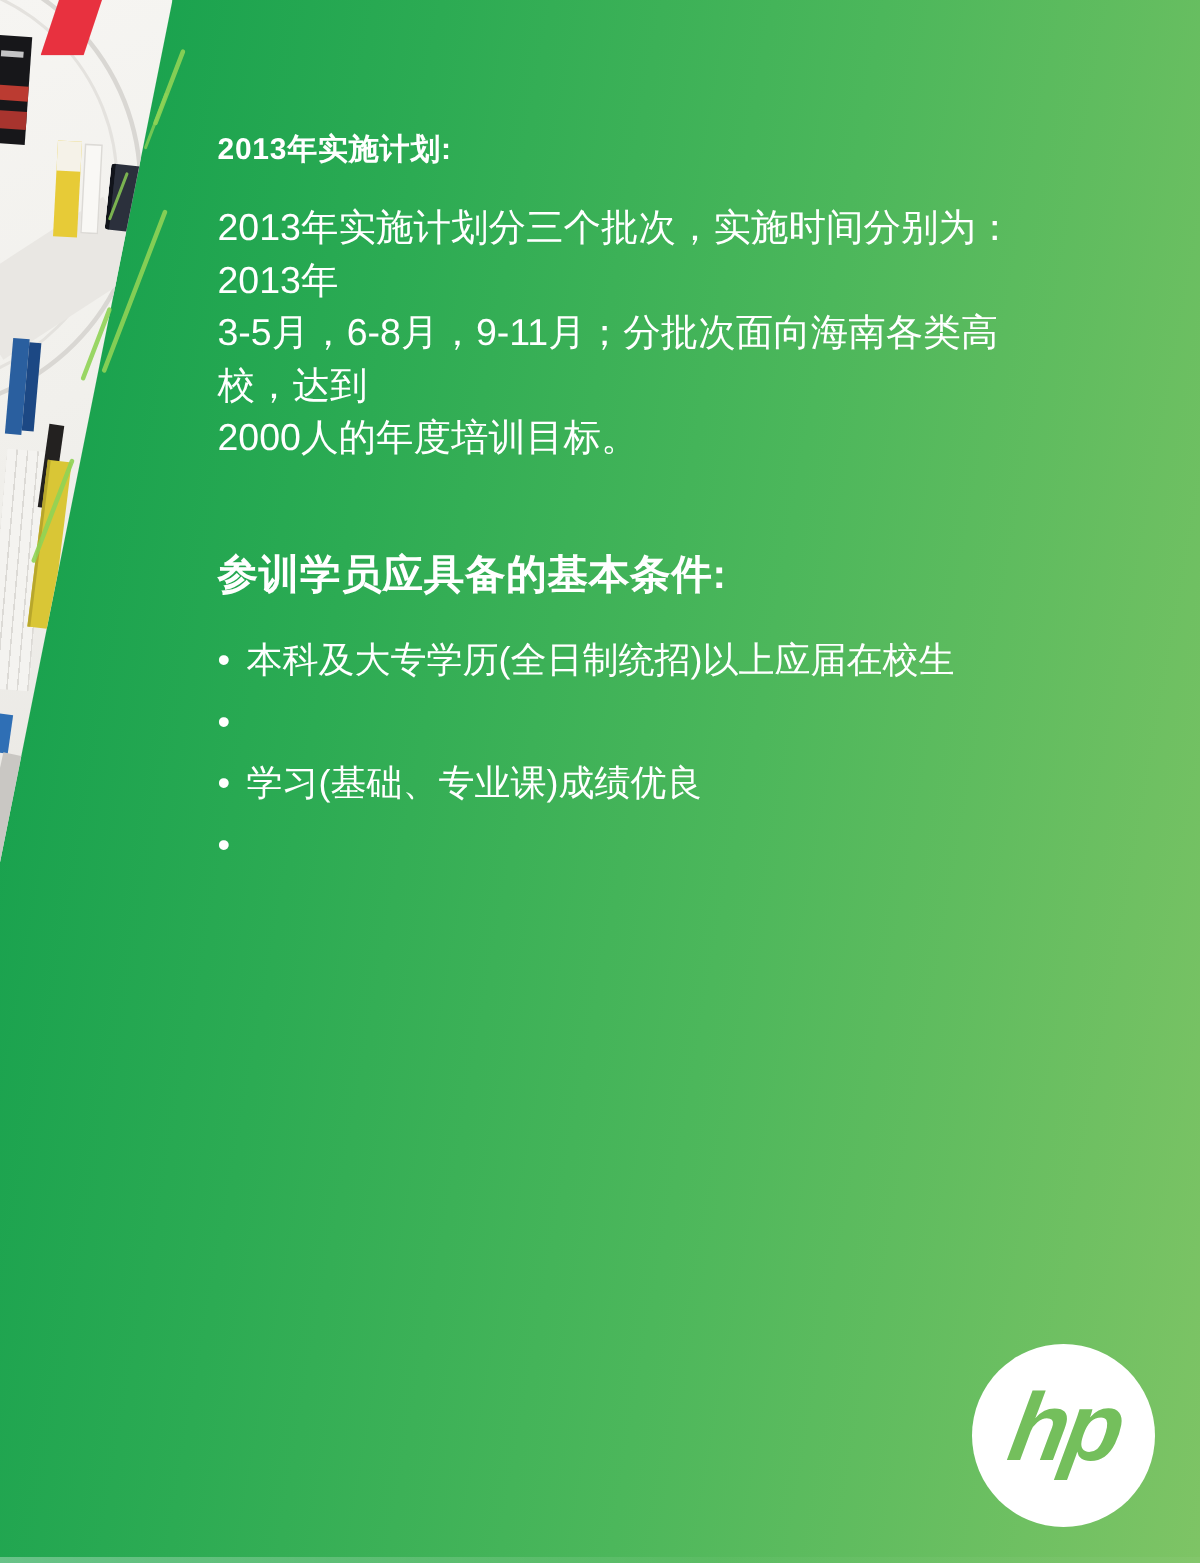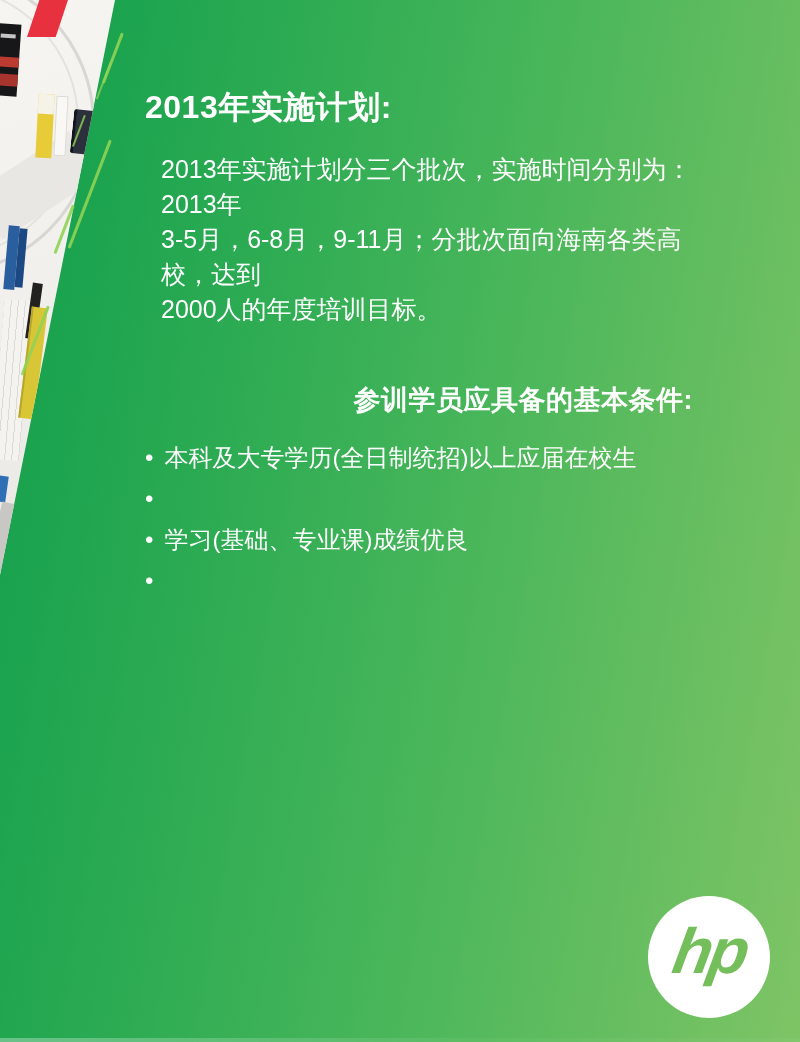--- a/index.html
+++ b/index.html
@@ -61,24 +61,24 @@
     transform: rotate(21deg); transform-origin: top center; border-radius: 2px; }
   .accent.a1 { left: 121px; top: 33px;  height: 54px; }
   .accent.a2 { left: 110px; top: 62px;  height: 40px; width: 2px; opacity: .75; }
   .accent.a3 { left: 109px; top: 140px; height: 116px; }
   .accent.a4 { left: 84px;  top: 115px; height: 34px; width: 2px; opacity: .8; }
   .accent.a5 { left: 72px;  top: 205px; height: 52px; }
   .accent.a6 { left: 47px;  top: 306px; height: 74px; }
 
   
   .content { position: absolute; left: 145px; top: 86px; width: 548px; color: #ffffff; }
-  .plan-heading { margin: 0; font-size: 32px; font-weight: bold; letter-spacing: 0.5px; }
-  .plan-body { margin: 22px 0 0 16px; font-size: 25px; font-weight: 400;
+  .plan-heading { margin: 0; font-size: 20px; font-weight: bold; letter-spacing: 0.5px; }
+  .plan-body { margin: 22px 0 0 0; font-size: 25px; font-weight: 400;
     line-height: 35px; white-space: pre-line; }
-  .req-heading { margin: 55px 0 0 0; font-size: 27px; font-weight: bold; letter-spacing: 0.5px; text-align: right; }
+  .req-heading { margin: 55px 0 0 0; font-size: 27px; font-weight: bold; letter-spacing: 0.5px; }
   .req-list { margin: 25px 0 0 0; padding: 0; list-style: none; }
   .req-item { display: flex; align-items: flex-start; font-size: 24px;
     line-height: 30px; margin-bottom: 11px; }
   .bullet { margin-right: 11px; font-size: 24px; line-height: 30px; }
 
   
   .hp-logo { position: absolute; left: 648px; top: 896px; width: 122px; height: 122px;
     border-radius: 50%; background: #ffffff;
     display: flex; align-items: center; justify-content: center; }
   .hp-logo-text { color: #74bf5c; font-weight: bold; font-style: italic;

